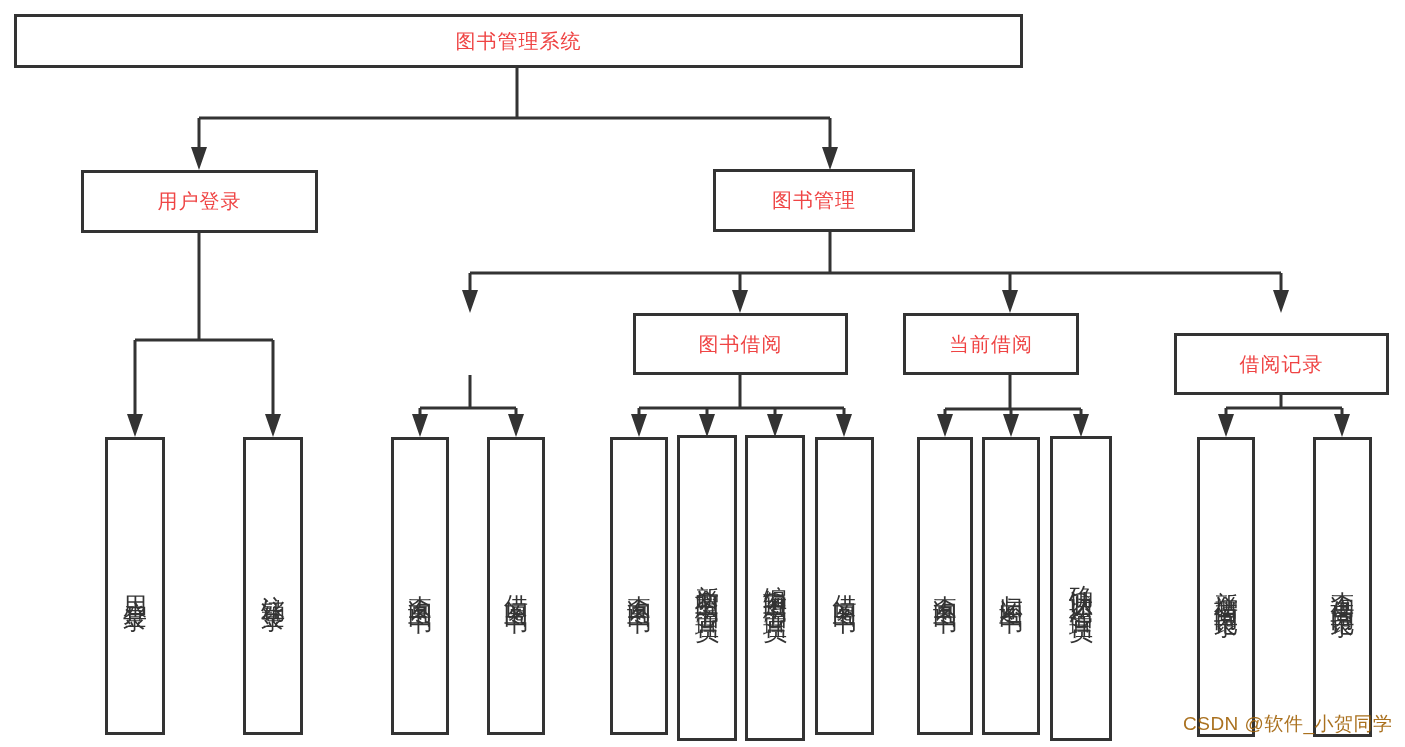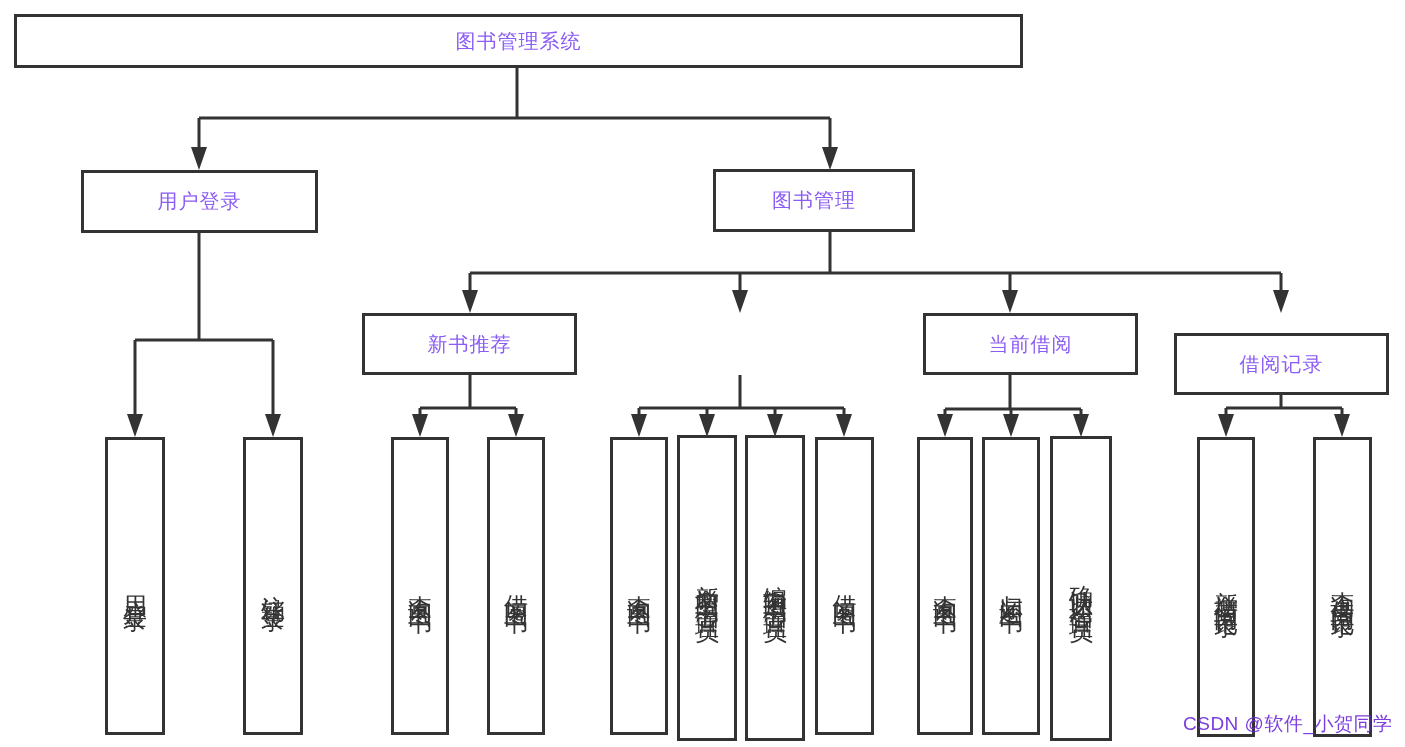--- a/index.html
+++ b/index.html
@@ -27,37 +27,37 @@
     background: #ffffff;
     border: 3px solid #333333;
     display: flex;
     align-items: center;
     justify-content: center;
     z-index: 2;
   }
   .hlabel {
     font-size: 20px;
     letter-spacing: 1px;
-    color: #8b5cf6;
+    color: #ef4444;
     white-space: nowrap;
   }
   .vt {
     writing-mode: vertical-rl;
     text-orientation: mixed;
     font-size: 24px;
     letter-spacing: 5px;
     line-height: 1;
     color: #333333;
   }
   .watermark {
     position: absolute;
     left: 1183px;
     top: 711px;
     font-size: 19px;
-    color: #6d28d9;
+    color: #a16207;
     opacity: 0.9;
     letter-spacing: 0.5px;
     white-space: nowrap;
     z-index: 4;
   }
 </style>
 </head>
 <body>
 
 <div class="canvas">
@@ -97,24 +97,24 @@
     <span class="hlabel">图书管理系统</span>
   </div>
 
   <div class="box" style="left:81px; top:170px; width:237px; height:63px;">
     <span class="hlabel">用户登录</span>
   </div>
   <div class="box" style="left:713px; top:169px; width:202px; height:63px;">
     <span class="hlabel">图书管理</span>
   </div>
 
-  <div class="box" style="left:362px; top:313px; width:215px; height:62px;">
-    <span class="hlabel">新书推荐</span>
+  <div class="box" style="left:633px; top:313px; width:215px; height:62px;">
+    <span class="hlabel">图书借阅</span>
   </div>
-  <div class="box" style="left:903px; top:313px; width:215px; height:62px;margin-left:20px;">
+  <div class="box" style="left:903px; top:313px; width:176px; height:62px;">
     <span class="hlabel">当前借阅</span>
   </div>
   <div class="box" style="left:1174px; top:313px; width:215px; height:62px;margin-top:20px;">
     <span class="hlabel">借阅记录</span>
   </div>
 
   <div class="box" style="left:105px; top:437px; width:60px; height:298px;">
     <span class="vt">用户登录</span>
   </div>
   <div class="box" style="left:243px; top:437px; width:60px; height:298px;">

